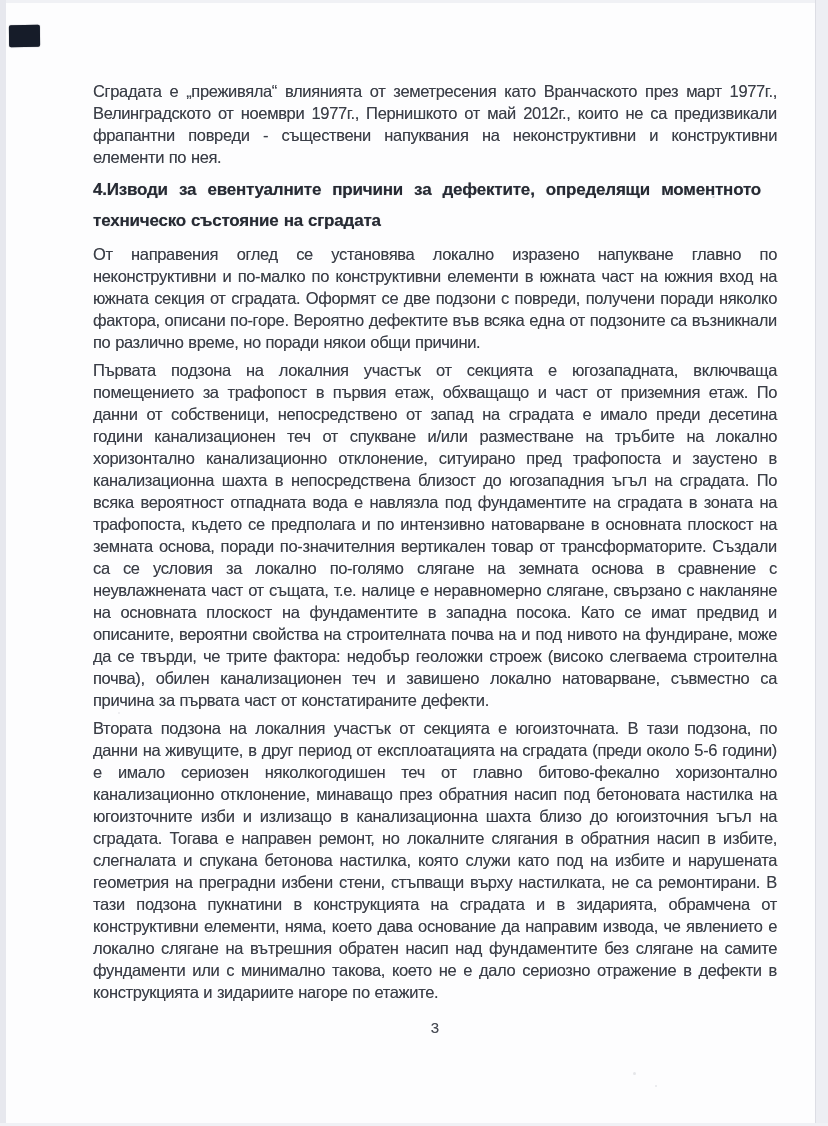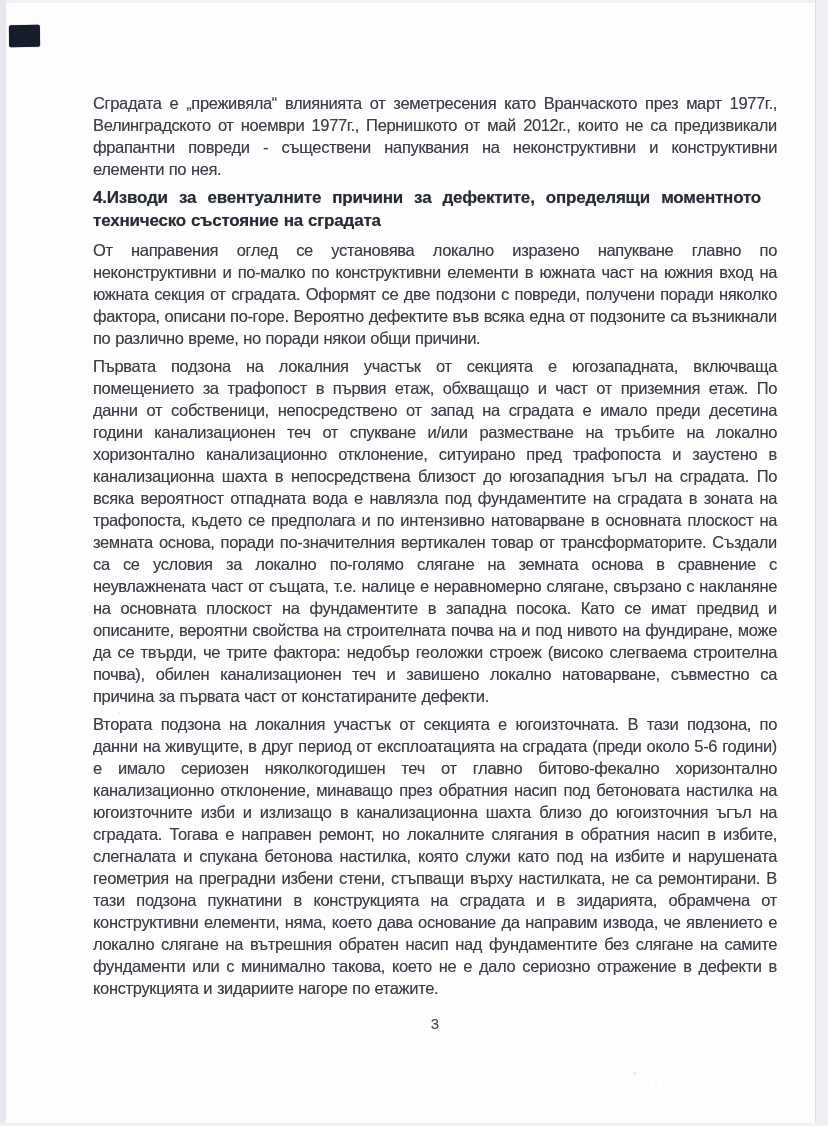--- a/index.html
+++ b/index.html
@@ -44,36 +44,36 @@
   }
   .speck { position: absolute; background: rgba(120,122,135,.35); border-radius: 50%; }
   .speck.s1 { left: 712px; top: 196px;  width: 3px; height: 2px; }
   .speck.s2 { left: 633px; top: 1072px; width: 3px; height: 3px; opacity:.5;}
   .speck.s3 { left: 655px; top: 1085px; width: 2px; height: 2px; opacity:.5;}
   .speck.s4 { left: 118px; top: 712px;  width: 2px; height: 2px; opacity:.4;}
 
   .content {
     position: absolute;
     left: 93px;
-    top: 92px;
+    top: 80px;
     width: 684px;
     color: #3a3e47;
     font-size: 16.5px;
     line-height: 22px;
     letter-spacing: -0.35px;
     text-align: justify;
     text-shadow: 0 0 0.6px rgba(55,58,66,.5);
     word-spacing: 0.5px;
   }
   .content p {
     margin: 0 0 6px 0;
   }
   .content h2 {
     font-size: 17px;
-    line-height: 23px;
+    line-height: 31px;
     font-weight: 700;
     color: #272b34;
     letter-spacing: -0.2px;
     margin: 4px 16px 7px 0;
     text-align: justify;
     text-shadow: 0 0 0.7px rgba(39,43,52,.55);
   }
   .page-number {
     margin-top: 14px;
     text-align: center;

